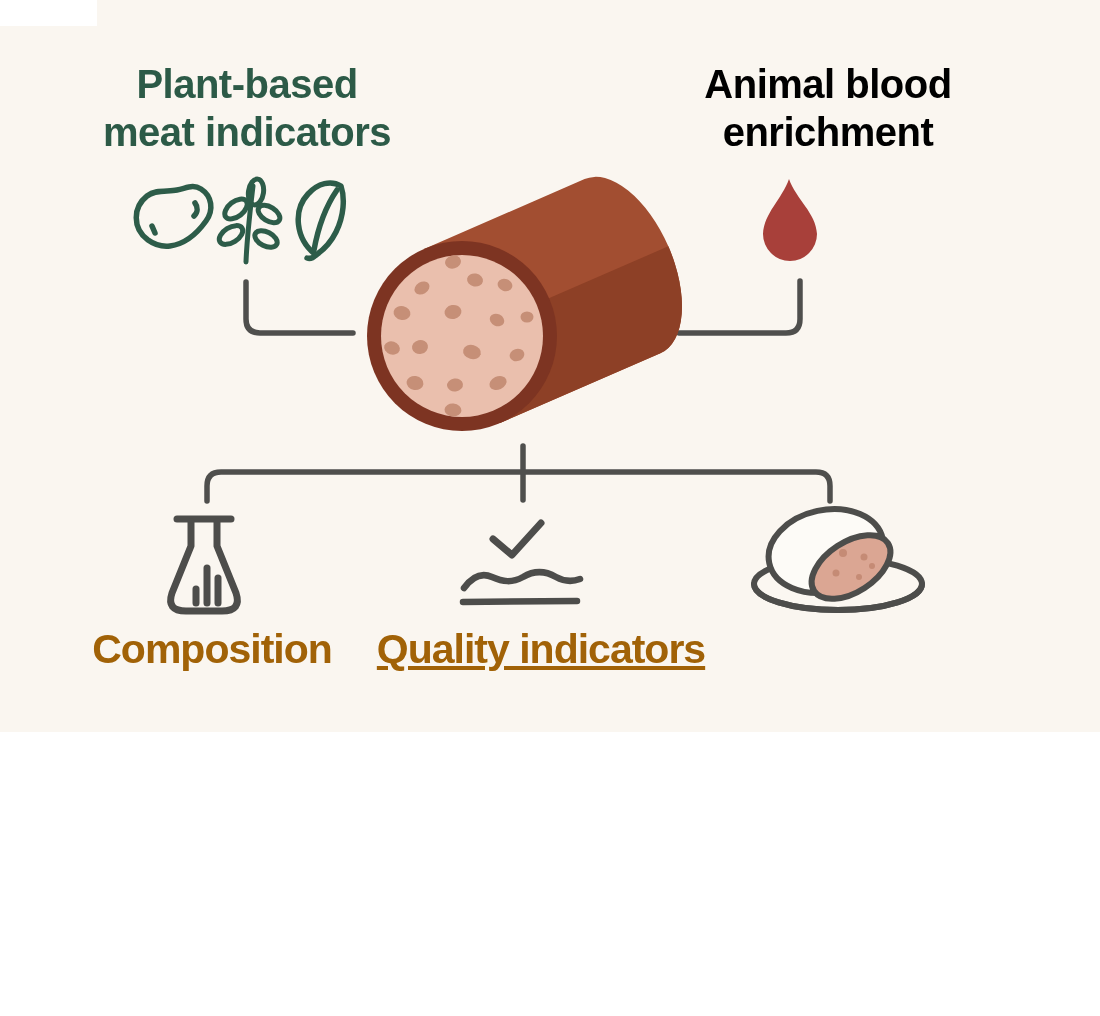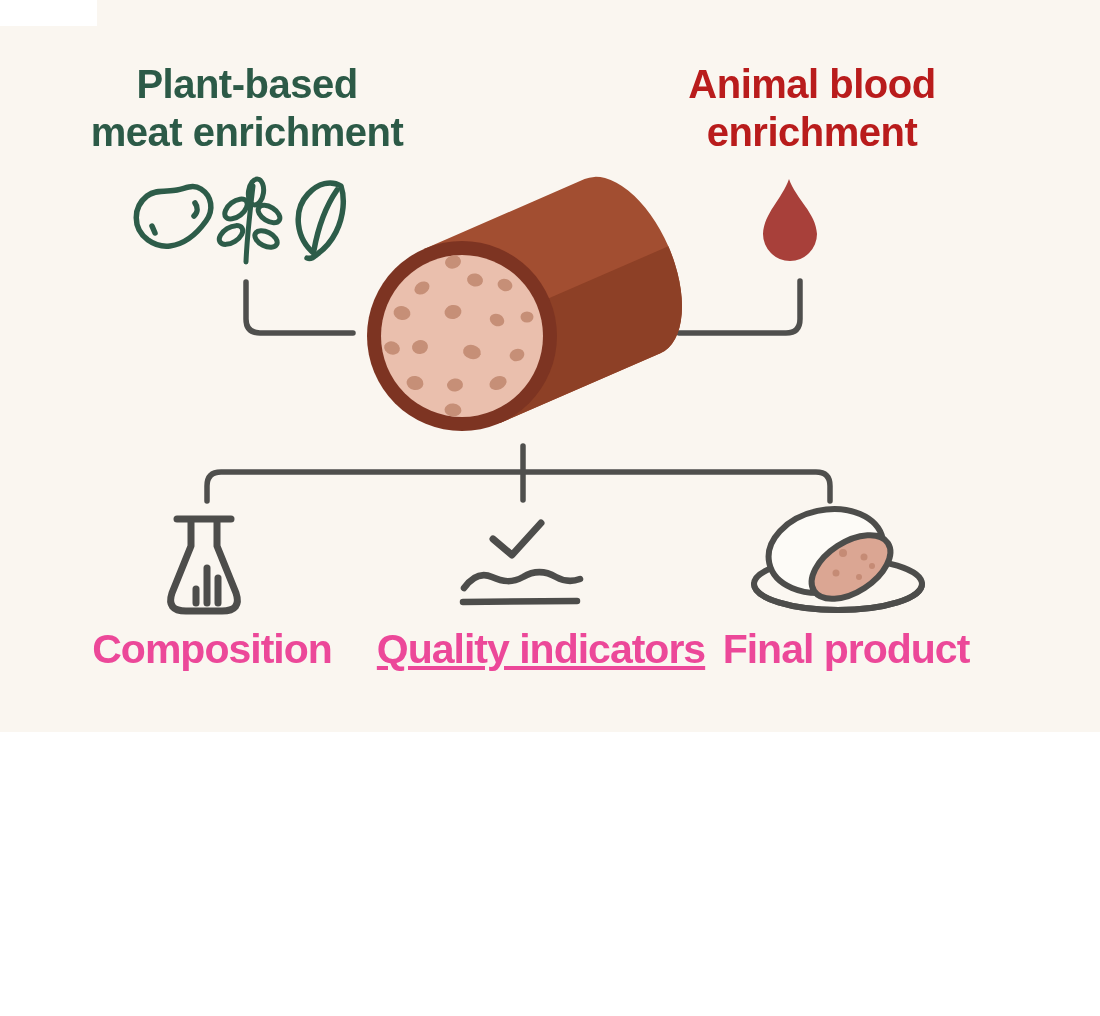--- a/index.html
+++ b/index.html
@@ -13,25 +13,25 @@
   }
   #corner-patch{
     position:absolute;left:0;top:0;width:97px;height:26px;background:#ffffff;
   }
   .heading{
     position:absolute;top:60px;width:400px;text-align:center;
     font-size:40px;line-height:48px;font-weight:700;letter-spacing:-0.5px;
     white-space:pre-line;
   }
   #heading-plant{left:47px;color:#2c5a47;}
-  #heading-blood{left:612px;color:#b91c1c;}
+  #heading-blood{left:628px;color:#000000;}
   .out-label{
     position:absolute;top:626px;text-align:center;
     font-size:41px;line-height:46px;font-weight:600;letter-spacing:-1px;
-    color:#ec4899;
+    color:#a16207;
   }
   #label-composition{left:62px;width:300px;}
   #label-quality{left:366px;width:350px;text-decoration:underline;}
   #label-final{left:671px;width:350px;}
   svg{position:absolute;left:0;top:0;}
 </style>
 </head>
 <body>
 
 <div id="stage">
@@ -122,23 +122,22 @@
         <circle cx="843" cy="553" r="4"></circle>
         <circle cx="864" cy="557" r="3.5"></circle>
         <circle cx="836" cy="573" r="3.5"></circle>
         <circle cx="859" cy="577" r="3"></circle>
         <circle cx="872" cy="566" r="3"></circle>
       </g>
     </g>
   </svg>
 
   <div id="heading-plant" class="heading">Plant-based
-meat enrichment</div>
+meat indicators</div>
 
   <div id="heading-blood" class="heading">Animal blood
 enrichment</div>
 
   <div id="label-composition" class="out-label">Composition</div>
 
   <div id="label-quality" class="out-label">Quality indicators</div>
 
-  <div id="label-final" class="out-label">Final product</div>
 </div>
 
 </body></html>

